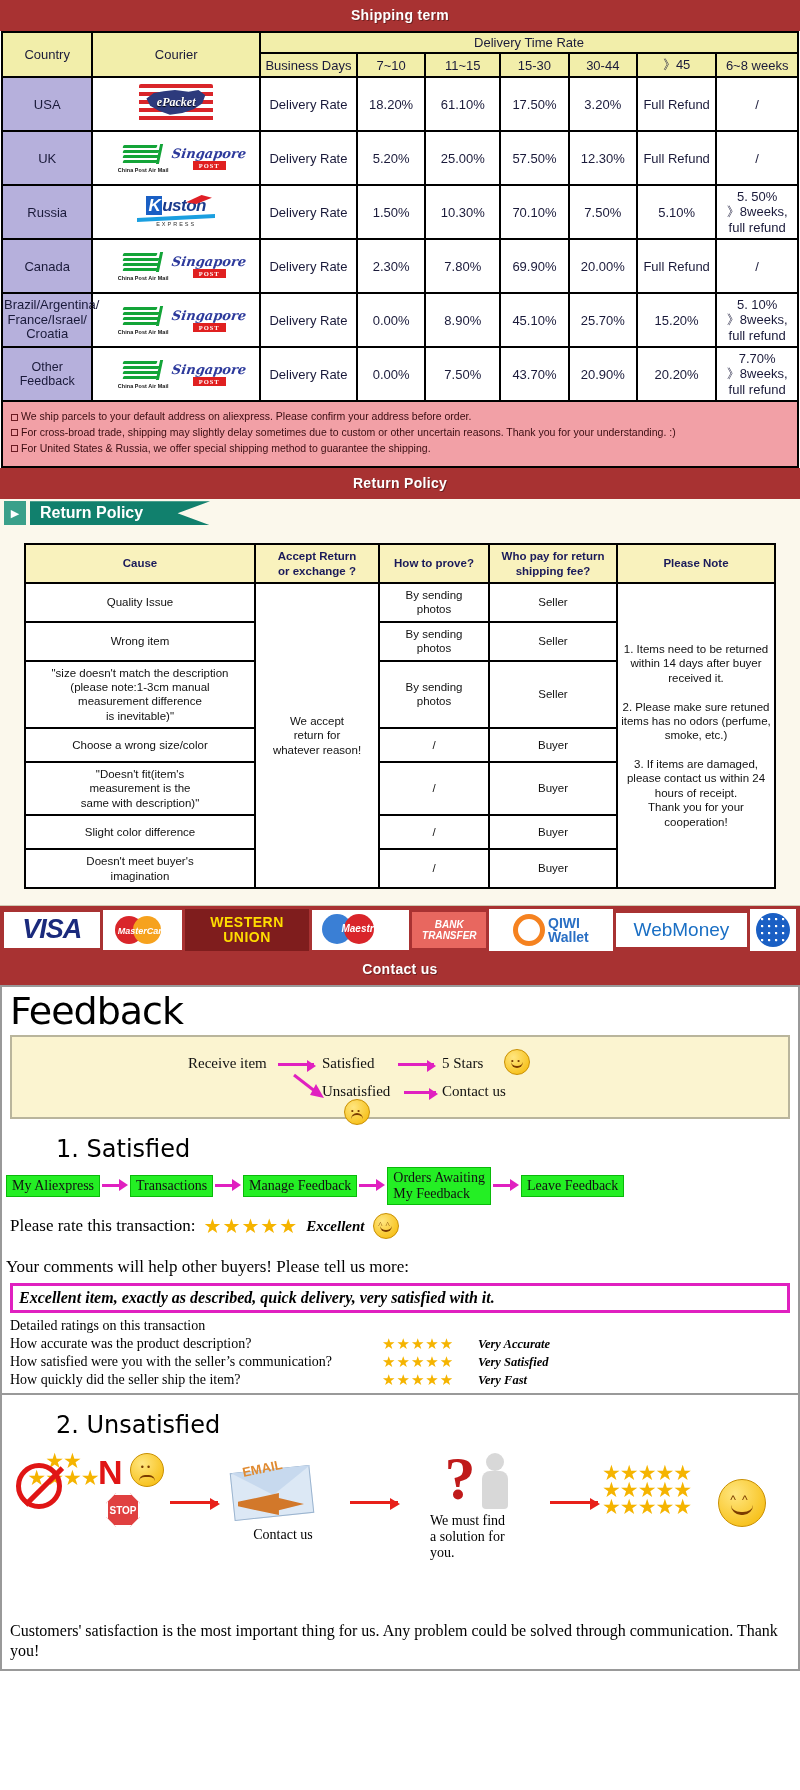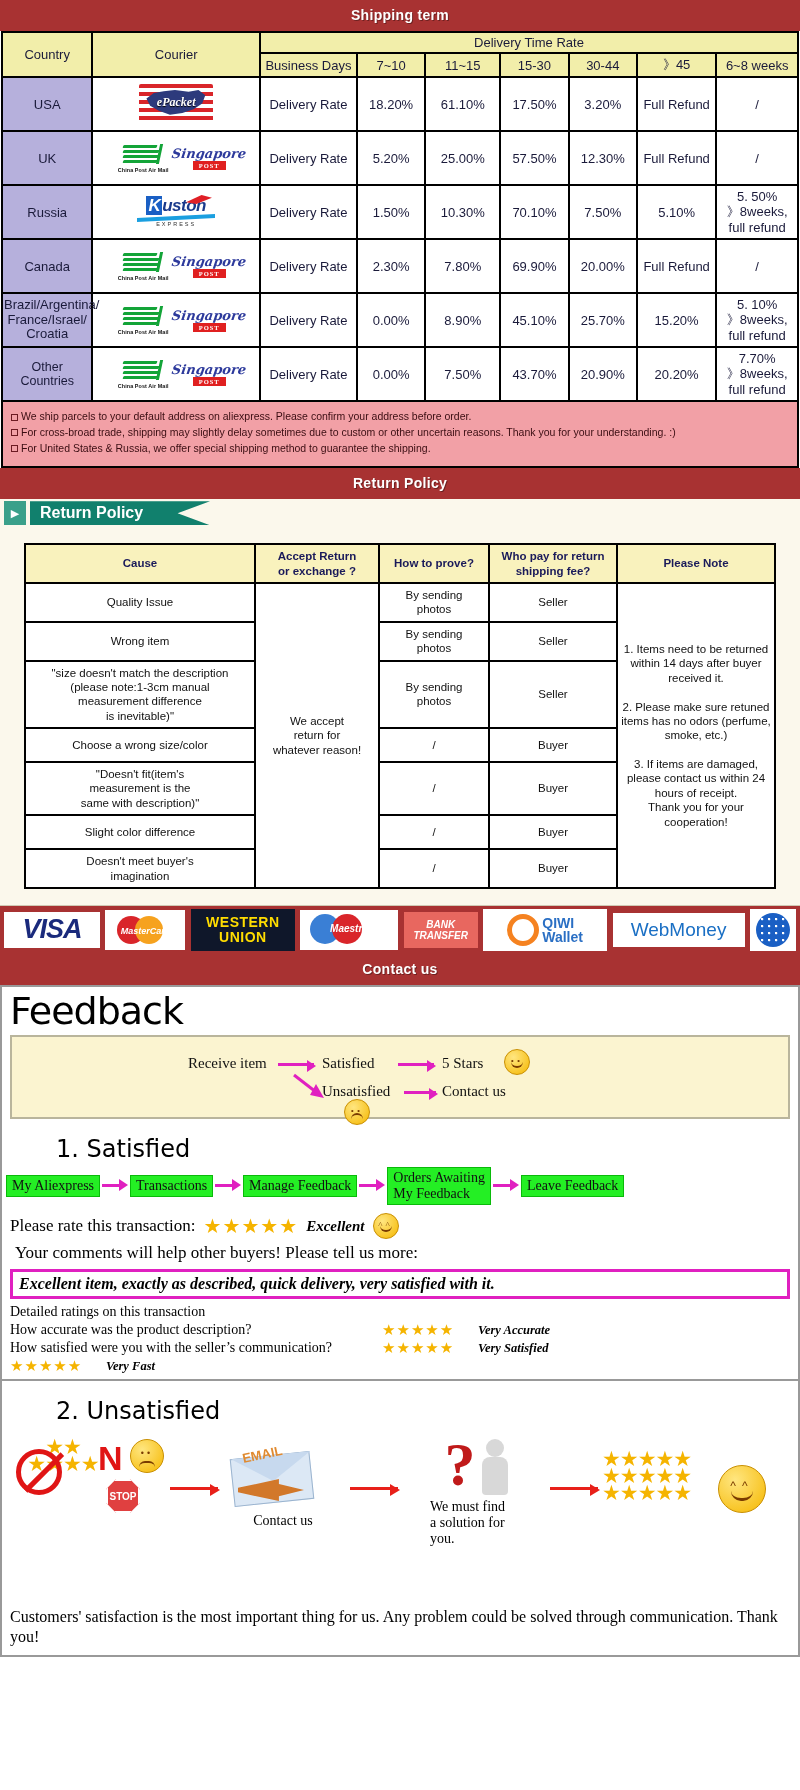--- a/index.html
+++ b/index.html
@@ -140,21 +140,21 @@
     background:#a83232; height:48px; display:flex; align-items:center;
     justify-content:space-between; padding:0 4px; gap:3px;
   }
   .pm { background:#fff; display:flex; align-items:center; justify-content:center; }
   .pm-visa { width:96px; height:36px; color:#1a2a7c; font-style:italic; font-weight:bold; font-size:27px; font-family:"Liberation Sans", sans-serif; letter-spacing:-1px; }
   .pm-mc { width:80px; height:40px; position:relative; }
   .pm-mc .c1,.pm-mc .c2 { position:absolute; top:6px; width:28px; height:28px; border-radius:50%; }
   .pm-mc .c1 { left:12px; background:#d9252a; }
   .pm-mc .c2 { left:30px; background:#f6a21e; }
   .pm-mc .lbl { position:absolute; left:0; top:16px; width:100%; text-align:center; color:#fff; font-size:9px; font-weight:bold; font-style:italic; z-index:3; }
-  .pm-wu { width:104px; height:42px; background:#0f172a; display:flex; flex-direction:column; align-items:center; justify-content:center; }
+  .pm-wu { width:124px; height:42px; background:#7f1d1d; display:flex; flex-direction:column; align-items:center; justify-content:center; }
   .pm-wu span { color:#ffdd00; font-weight:bold; font-size:14px; line-height:1.05; letter-spacing:.5px; }
   .pm-maestro { width:98px; height:40px; position:relative; }
   .pm-maestro .c1,.pm-maestro .c2 { position:absolute; top:4px; width:30px; height:30px; border-radius:50%; }
   .pm-maestro .c1 { left:10px; background:#3a7fd5; }
   .pm-maestro .c2 { left:32px; background:#d9252a; }
   .pm-maestro .lbl { position:absolute; left:0; top:13px; width:100%; text-align:center; color:#fff; font-size:10px; font-weight:bold; font-style:italic; z-index:3; }
   .pm-bank { width:74px; height:36px; background:#e8675f; display:flex; align-items:center; justify-content:center; }
   .pm-bank span { color:#fff; font-weight:bold; font-size:10px; font-style:italic; line-height:1.1; text-align:center; }
   .pm-qiwi { width:124px; height:42px; display:flex; align-items:center; justify-content:center; gap:3px; }
   .pm-qiwi .q { width:32px; height:32px; border:5px solid #f58220; border-radius:50%; }
@@ -192,21 +192,21 @@
   .sec-h { font-size:24px; font-weight:normal; padding:16px 6px 2px 6px; font-family:"DejaVu Sans", sans-serif;margin-left:48px; }
   .steps { display:flex; align-items:center; padding:2px 4px 6px 4px; font-family:"Liberation Serif", serif; }
   .step { background:#24ef24; border:1px solid #0aba0a; color:#111; font-size:14px; padding:2px 5px; line-height:1.15; white-space:pre-line; }
   .stp-arrow { width:30px; height:12px; position:relative; flex:none; }
   .stp-arrow::before { content:""; position:absolute; left:2px; top:4px; width:20px; height:0; border-top:3px solid #e020c0; }
   .stp-arrow::after { content:""; position:absolute; right:2px; top:-1px; border-left:9px solid #e020c0; border-top:6px solid transparent; border-bottom:6px solid transparent; }
 
   .rate-line { display:flex; align-items:center; gap:8px; padding:2px 8px; font-family:"Liberation Serif", serif; font-size:17px; }
   .stars { color:#f5b400; font-size:20px; letter-spacing:1px; line-height:1; }
   .excellent { font-weight:bold; font-style:italic; font-size:15px; }
-  .comment-line { padding:2px 13px; font-family:"Liberation Serif", serif; font-size:17px; }
+  .comment-line { padding:2px 4px; font-family:"Liberation Serif", serif; font-size:17px;margin-top:14px; }
   .comment-box {
     margin:4px 8px; border:3px solid #e020c0; padding:3px 6px;
     font-weight:bold; font-style:italic; font-size:16px; font-family:"Liberation Serif", serif;
   }
   .detail { padding:1px 8px; font-family:"Liberation Serif", serif; font-size:14px; }
   .detail-row { display:flex; align-items:center; font-family:"Liberation Serif", serif; font-size:14px; padding:0 8px; }
   .detail-row .q { width:372px; }
   .detail-row .s { color:#f5b400; font-size:15px; letter-spacing:1px; width:96px; }
   .detail-row .v { font-weight:bold; font-style:italic; font-size:12.5px; }
 
@@ -401,21 +401,21 @@
         <td class="pct">8.90%</td>
         <td class="pct">45.10%</td>
         <td class="pct">25.70%</td>
         <td class="pct">15.20%</td>
         <td class="wk" style="white-space:pre-line">5. 10%
 》8weeks,
 full refund</td>
       </tr>
 
       <tr style="height:54px">
-        <td class="ctry" style="font-size:12.5px">Other Countries</td>
+        <td class="ctry" style="font-size:12.5px">Other Feedback</td>
         <td class="logocell">
           <div class="logo-row">
             <div class="chinapost">
               <div class="cp-mark">
                     <i></i>
                     <i></i>
                     <i></i>
                     <i></i>
                     <b></b>
                   </div>
@@ -625,20 +625,21 @@
       <span class="q">How accurate was the product description?</span>
       <span class="s">★★★★★</span>
       <span class="v">Very Accurate</span>
     </div>
     <div class="detail-row">
       <span class="q">How satisfied were you with the seller’s communication?</span>
       <span class="s">★★★★★</span>
       <span class="v">Very Satisfied</span>
     </div>
     <div class="detail-row" style="padding-bottom:4px">
+      <span class="q">How quickly did the seller ship the item?</span>
       <span class="s">★★★★★</span>
       <span class="v">Very Fast</span>
     </div>
 
     <div class="unsat">
       <div class="sec-h">2. Unsatisfied</div>
 
       <div class="unsat-flow">
 
         <div class="uf-item" style="left:6px; top:12px; width:110px;">

